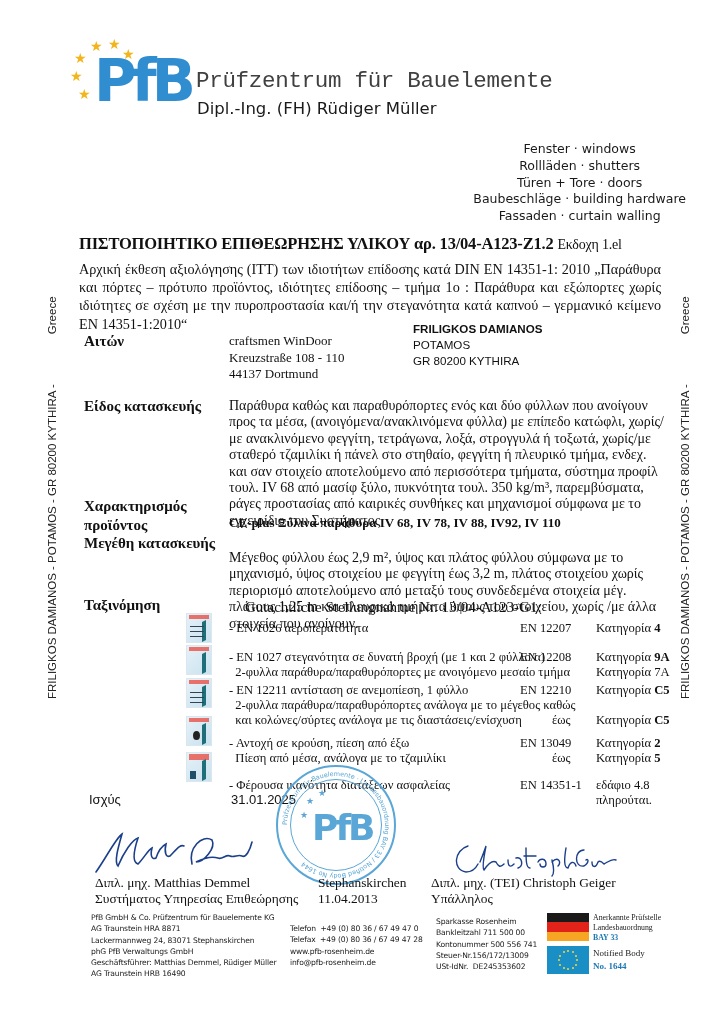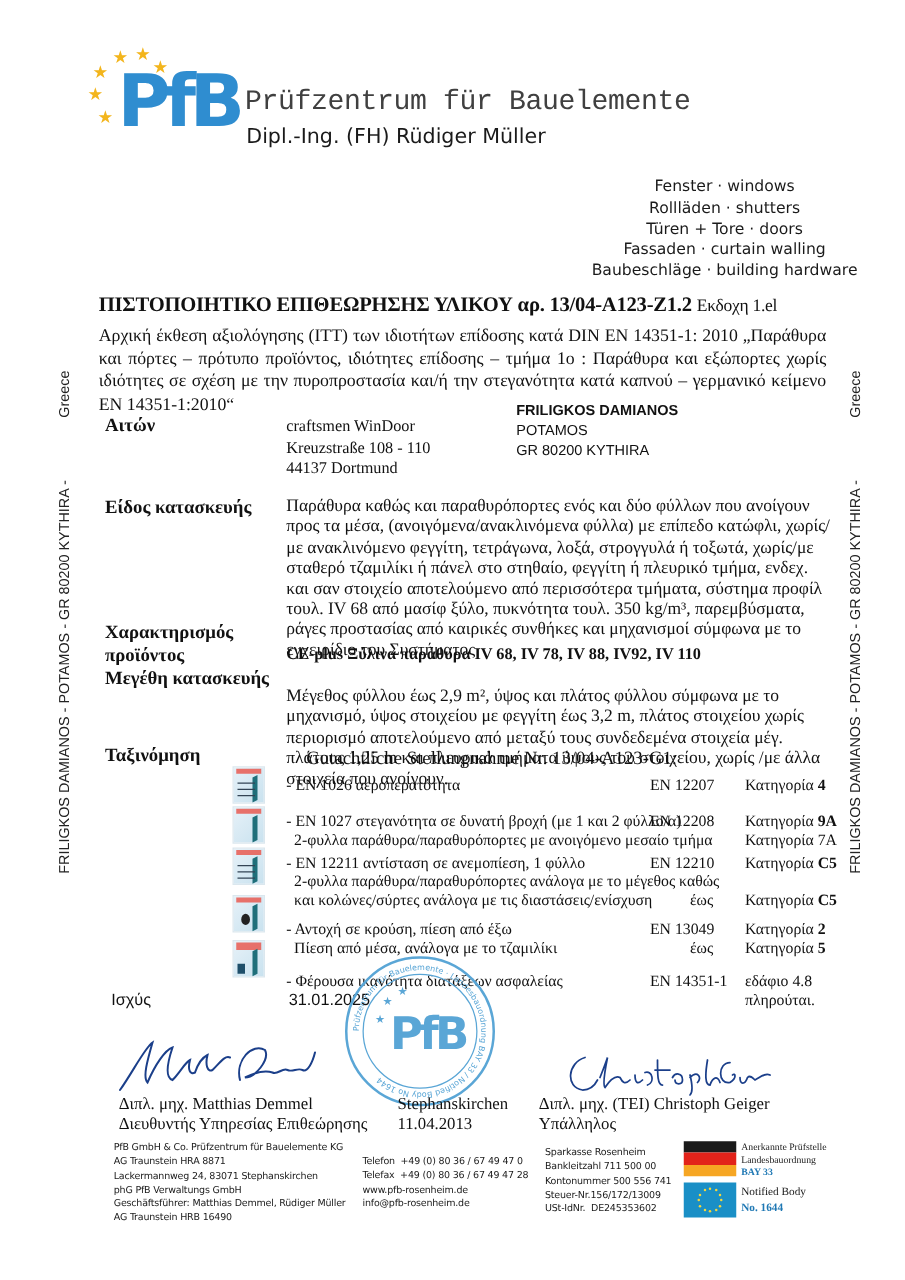--- a/index.html
+++ b/index.html
@@ -103,22 +103,22 @@
   <span class="star" style="left:8px;top:50px">★</span>
   <span class="logo-text">PfB</span>
 </div>
 <div class="abs org-name">Prüfzentrum für Bauelemente</div>
 <div class="abs org-sub">Dipl.-Ing. (FH) Rüdiger Müller</div>
 
 <div class="abs scope">
   <div>Fenster · windows</div>
   <div>Rollläden · shutters</div>
   <div>Türen + Tore · doors</div>
+  <div>Baubeschläge · building hardware</div>
   <div>Fassaden · curtain walling</div>
-  <div>Baubeschläge · building hardware</div>
 </div>
 
 <div class="abs title">
   <span>ΠΙΣΤΟΠΟΙΗΤΙΚΟ ΕΠΙΘΕΩΡΗΣΗΣ ΥΛΙΚΟΥ αρ. 13/04-A123-Z1.2</span>
   <span class="ver">Εκδοχη 1.el</span>
 </div>
 
 <div class="abs intro">Αρχική έκθεση αξιολόγησης (ΙΤΤ) των ιδιοτήτων επίδοσης κατά DIN EN 14351-1: 2010 „Παράθυρα και πόρτες – πρότυπο προϊόντος, ιδιότητες επίδοσης – τμήμα 1ο : Παράθυρα και εξώπορτες χωρίς ιδιότητες σε σχέση με την πυροπροστασία και/ή την στεγανότητα κατά καπνού – γερμανικό κείμενο EN 14351-1:2010“</div>
 
 <div class="lbl" style="top:333px">Αιτών</div>
@@ -249,21 +249,21 @@
 
 <svg class="sig-left" viewBox="0 0 180 50">
   <path d="M4,44 C14,30 24,10 30,6 C26,20 22,34 26,38 C32,24 40,12 46,10 C42,22 40,34 46,36 C52,30 56,22 60,20 C58,28 60,32 64,30 C66,24 70,18 74,16 C72,24 74,30 78,28 C84,22 88,16 92,18 M100,36 C96,20 110,6 120,12 C124,20 112,34 104,34 C112,30 120,28 126,30 C130,32 134,26 138,28 C142,30 146,26 150,28 C154,30 158,22 160,14" fill="none" stroke="#1b3f8a" stroke-width="1.6" stroke-linecap="round"></path>
 </svg>
 <svg class="sig-right" viewBox="0 0 170 38">
   <path d="M18,6 C4,10 2,30 16,32 C22,32 26,28 28,24 M30,22 C34,12 36,6 36,6 C34,16 32,28 34,30 C38,24 42,20 46,22 C48,26 50,28 54,24 M58,20 C58,26 60,28 64,24 M66,18 C72,16 74,26 68,28 M76,8 C76,20 76,28 80,28 M74,16 L86,16 M88,22 C90,18 96,18 96,24 C96,28 90,28 90,24 M102,20 C104,28 104,34 102,36 M102,22 C108,16 112,22 108,26 M116,8 C114,20 114,28 118,28 C120,22 124,20 126,26 M134,10 C124,10 124,28 134,26 C140,22 138,18 136,20 M142,22 C142,28 146,28 148,22 C150,20 152,22 154,24 C158,22 162,18 166,20" fill="none" stroke="#1b3f8a" stroke-width="1.4" stroke-linecap="round"></path>
 </svg>
 
 <div class="sign-block sign-left">
   <div>Διπλ. μηχ. Matthias Demmel</div>
-  <div>Διευθυντής Υπηρεσίας Επιθεώρησης</div>
+  <div>Συστήματος Υπηρεσίας Επιθεώρησης</div>
 </div>
 <div class="sign-block sign-mid">
   <div>Stephanskirchen</div>
   <div>11.04.2013</div>
 </div>
 <div class="sign-block sign-right">
   <div>Διπλ. μηχ. (ΤΕΙ) Christoph Geiger</div>
   <div>Υπάλληλος</div>
 </div>
 

